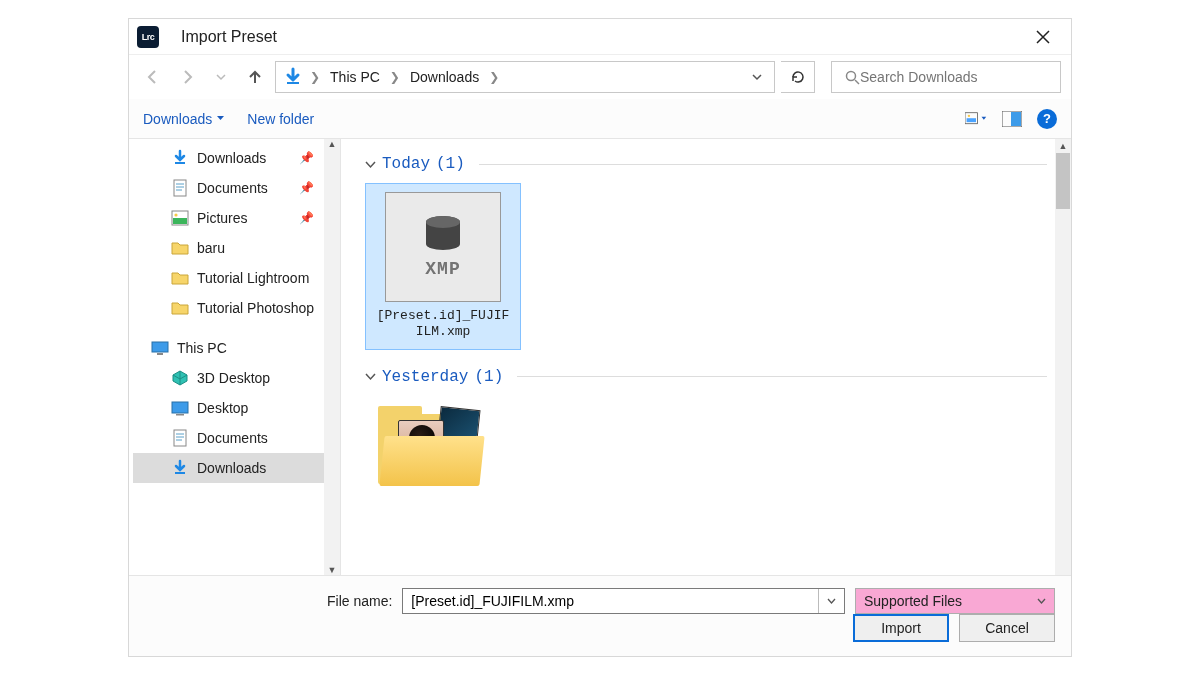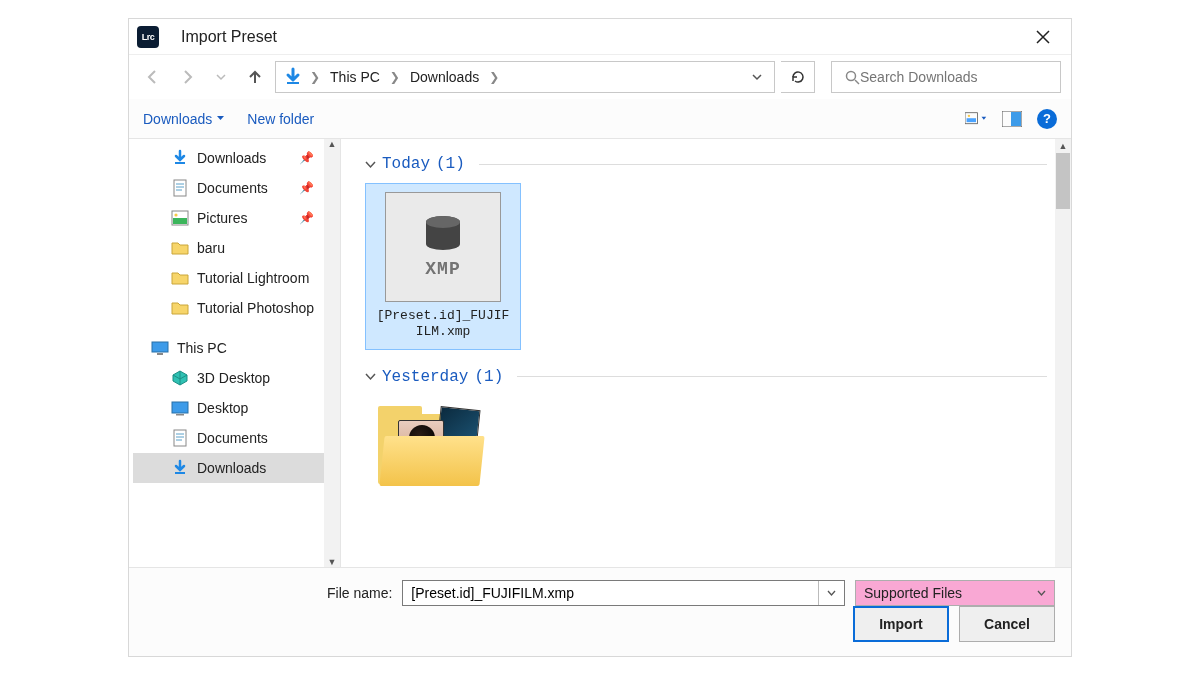--- a/index.html
+++ b/index.html
@@ -259,23 +259,23 @@
   }
   .fn-input input { flex: 1; border: none; outline: none; padding: 0 8px; font-size: 14px; }
   .fn-dd { width: 26px; border-left: 1px solid #bbb; display:flex;align-items:center;justify-content:center; font-size:11px; color:#555; cursor:pointer;}
   .type-select {
     width: 200px; height: 26px; border: 1px solid #adadad;
     display:flex; align-items:center; justify-content: space-between;
     padding: 0 8px; background: #f9a8d4; cursor: pointer;
   }
   .btns { display: flex; gap: 10px; margin-left: auto; }
   .btn {
-    width: 96px; height: 36px; border: 1px solid #adadad; background: #efefef;
-    display: flex; align-items: center; justify-content: center;
-    cursor: pointer; font-size: 14px; font-weight: bold;
+    width: 96px; height: 28px; border: 1px solid #adadad; background: #efefef;
+    display: flex; align-items: center; justify-content: center;
+    cursor: pointer; font-size: 14px;
   }
   .btn.primary { border: 2px solid #0a6cd8; background: #efefef; }
 
   
   svg { display: block; }
 </style>
 </head>
 <body>
 
 <div class="dialog">

